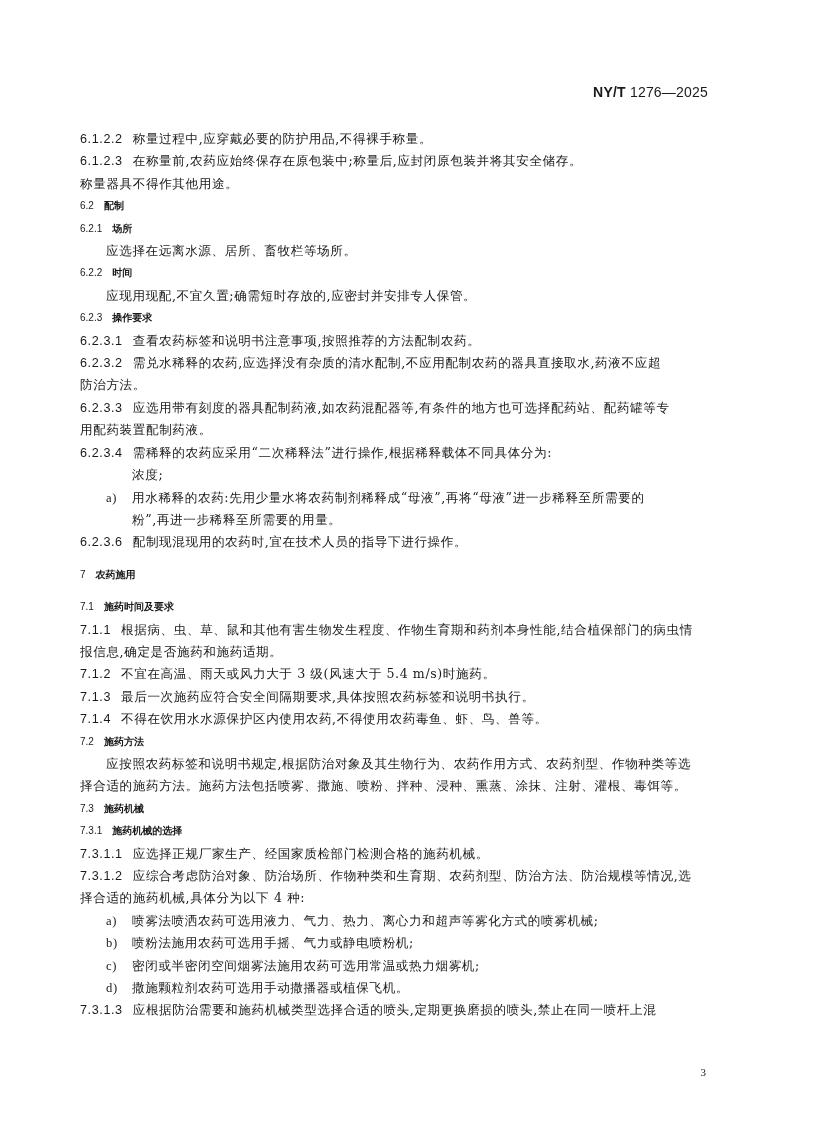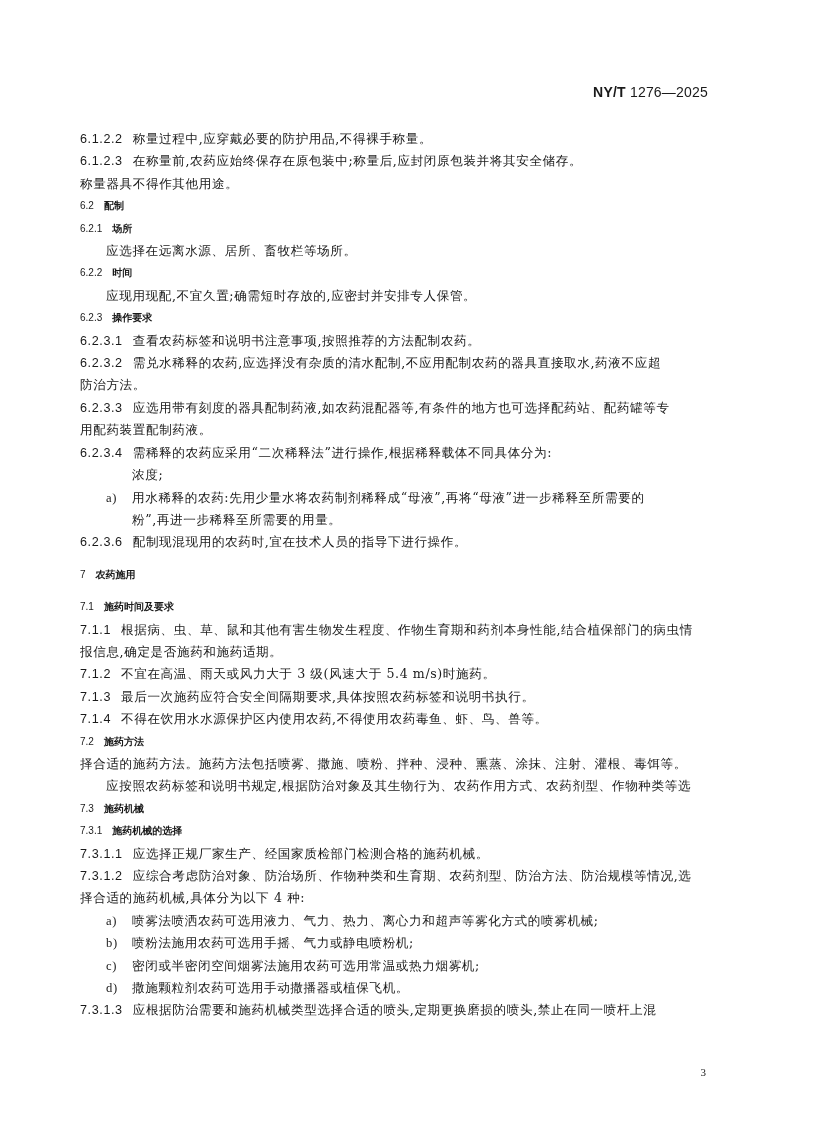--- a/index.html
+++ b/index.html
@@ -98,22 +98,22 @@
   <div class="line clause">
     <span class="num-label">7.1.3</span><span>最后一次施药应符合安全间隔期要求,具体按照农药标签和说明书执行。</span>
   </div>
   <div class="line clause">
     <span class="num-label">7.1.4</span><span>不得在饮用水水源保护区内使用农药,不得使用农药毒鱼、虾、鸟、兽等。</span>
   </div>
 
   <div class="h">
     <span class="num-label">7.2</span><span>施药方法</span>
   </div>
+  <div class="line indent">应按照农药标签和说明书规定,根据防治对象及其生物行为、农药作用方式、农药剂型、作物种类等选</div>
   <div class="line">择合适的施药方法。施药方法包括喷雾、撒施、喷粉、拌种、浸种、熏蒸、涂抹、注射、灌根、毒饵等。</div>
-  <div class="line indent">应按照农药标签和说明书规定,根据防治对象及其生物行为、农药作用方式、农药剂型、作物种类等选</div>
 
   <div class="h">
     <span class="num-label">7.3</span><span>施药机械</span>
   </div>
   <div class="h">
     <span class="num-label">7.3.1</span><span>施药机械的选择</span>
   </div>
   <div class="line clause">
     <span class="num-label">7.3.1.1</span><span>应选择正规厂家生产、经国家质检部门检测合格的施药机械。</span>
   </div>

